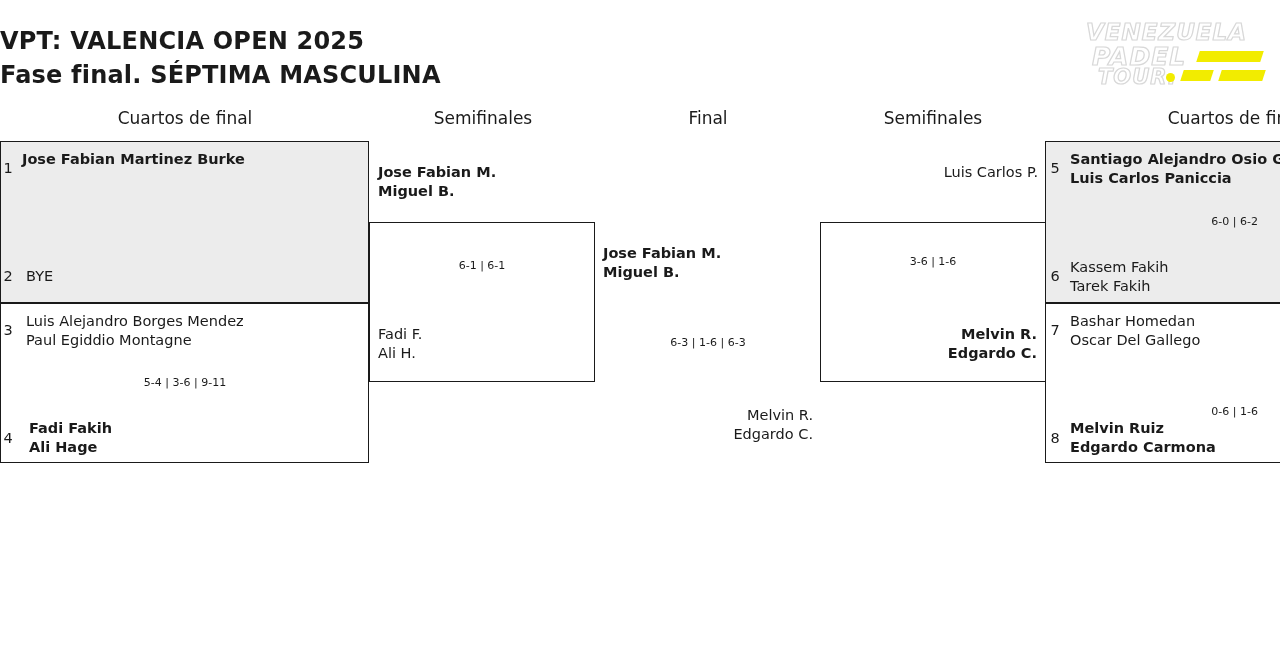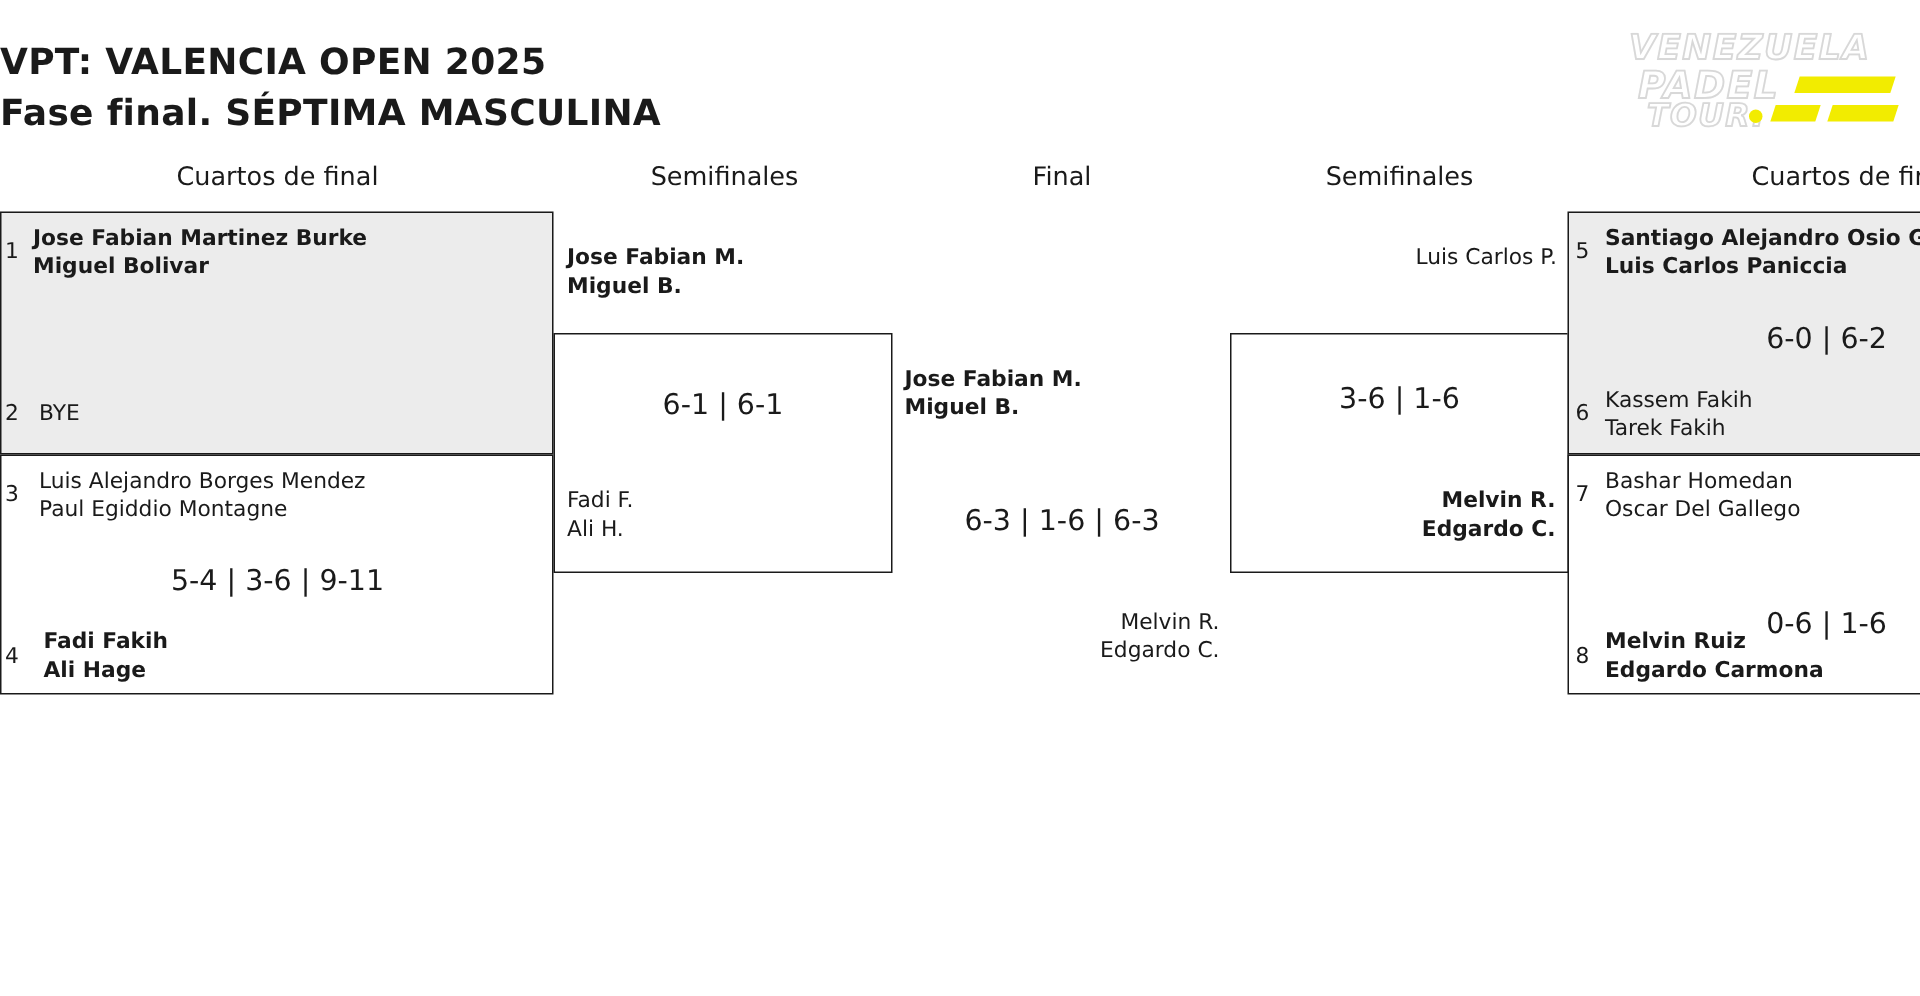--- a/index.html
+++ b/index.html
@@ -105,21 +105,21 @@
   .seed {
     position: absolute;
     font-size: 14.5px;
     color: #1a1a1a;
     width: 16px;
     text-align: center;
   }
 
   .score {
     position: absolute;
-    font-size: 19px;
+    font-size: 11px;
     white-space: nowrap;
   }
   .score.center { text-align: center; }
   .score.right  { text-align: right; }
 </style>
 </head>
 <body>
 
 <div id="header">
   <div class="title-line" id="title1">VPT: VALENCIA OPEN 2025</div>
@@ -141,21 +141,20 @@
 <div class="round-label" style="left:608px; width:200px;">Final</div>
 <div class="round-label" style="left:833px; width:200px;">Semifinales</div>
 <div class="round-label" style="left:1110px; width:250px;">Cuartos de final</div>
 
 <div class="box shaded" style="left:0px; top:141px; width:369px; height:162px;"></div>
 <div class="box" style="left:0px; top:303px; width:369px; height:160px;"></div>
 
 <div class="seed" style="left:0px; top:160px;">1</div>
 <div class="team bold" style="left:22px; top:150px;">
   <span class="ln">Jose Fabian Martinez Burke</span>
-  <span class="ln">Miguel Bolivar</span>
 </div>
 
 <div class="seed" style="left:0px; top:268px;">2</div>
 <div class="team" style="left:26px; top:267px;">
   <span class="ln">BYE</span>
 </div>
 
 <div class="seed" style="left:0px; top:322px;">3</div>
 <div class="team" style="left:26px; top:312px;">
   <span class="ln">Luis Alejandro Borges Mendez</span>

